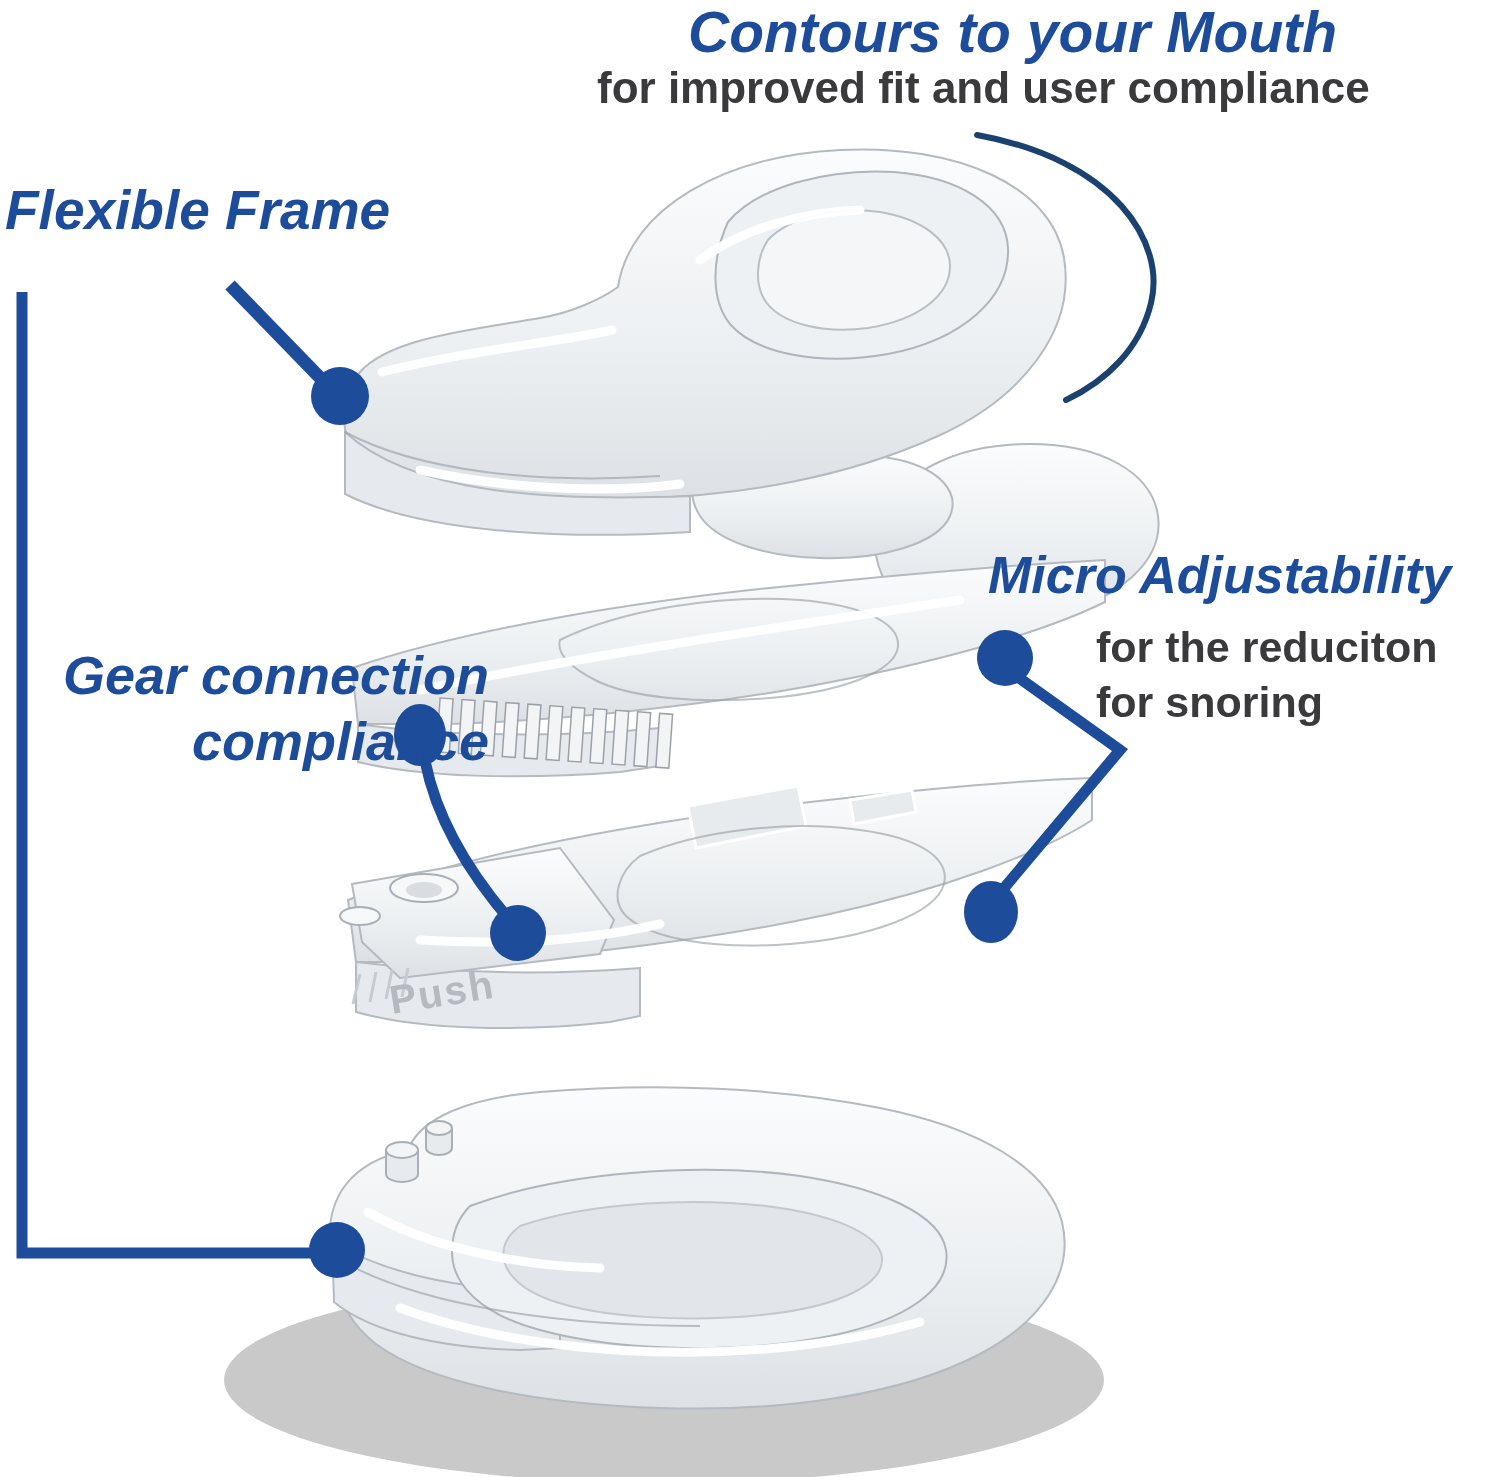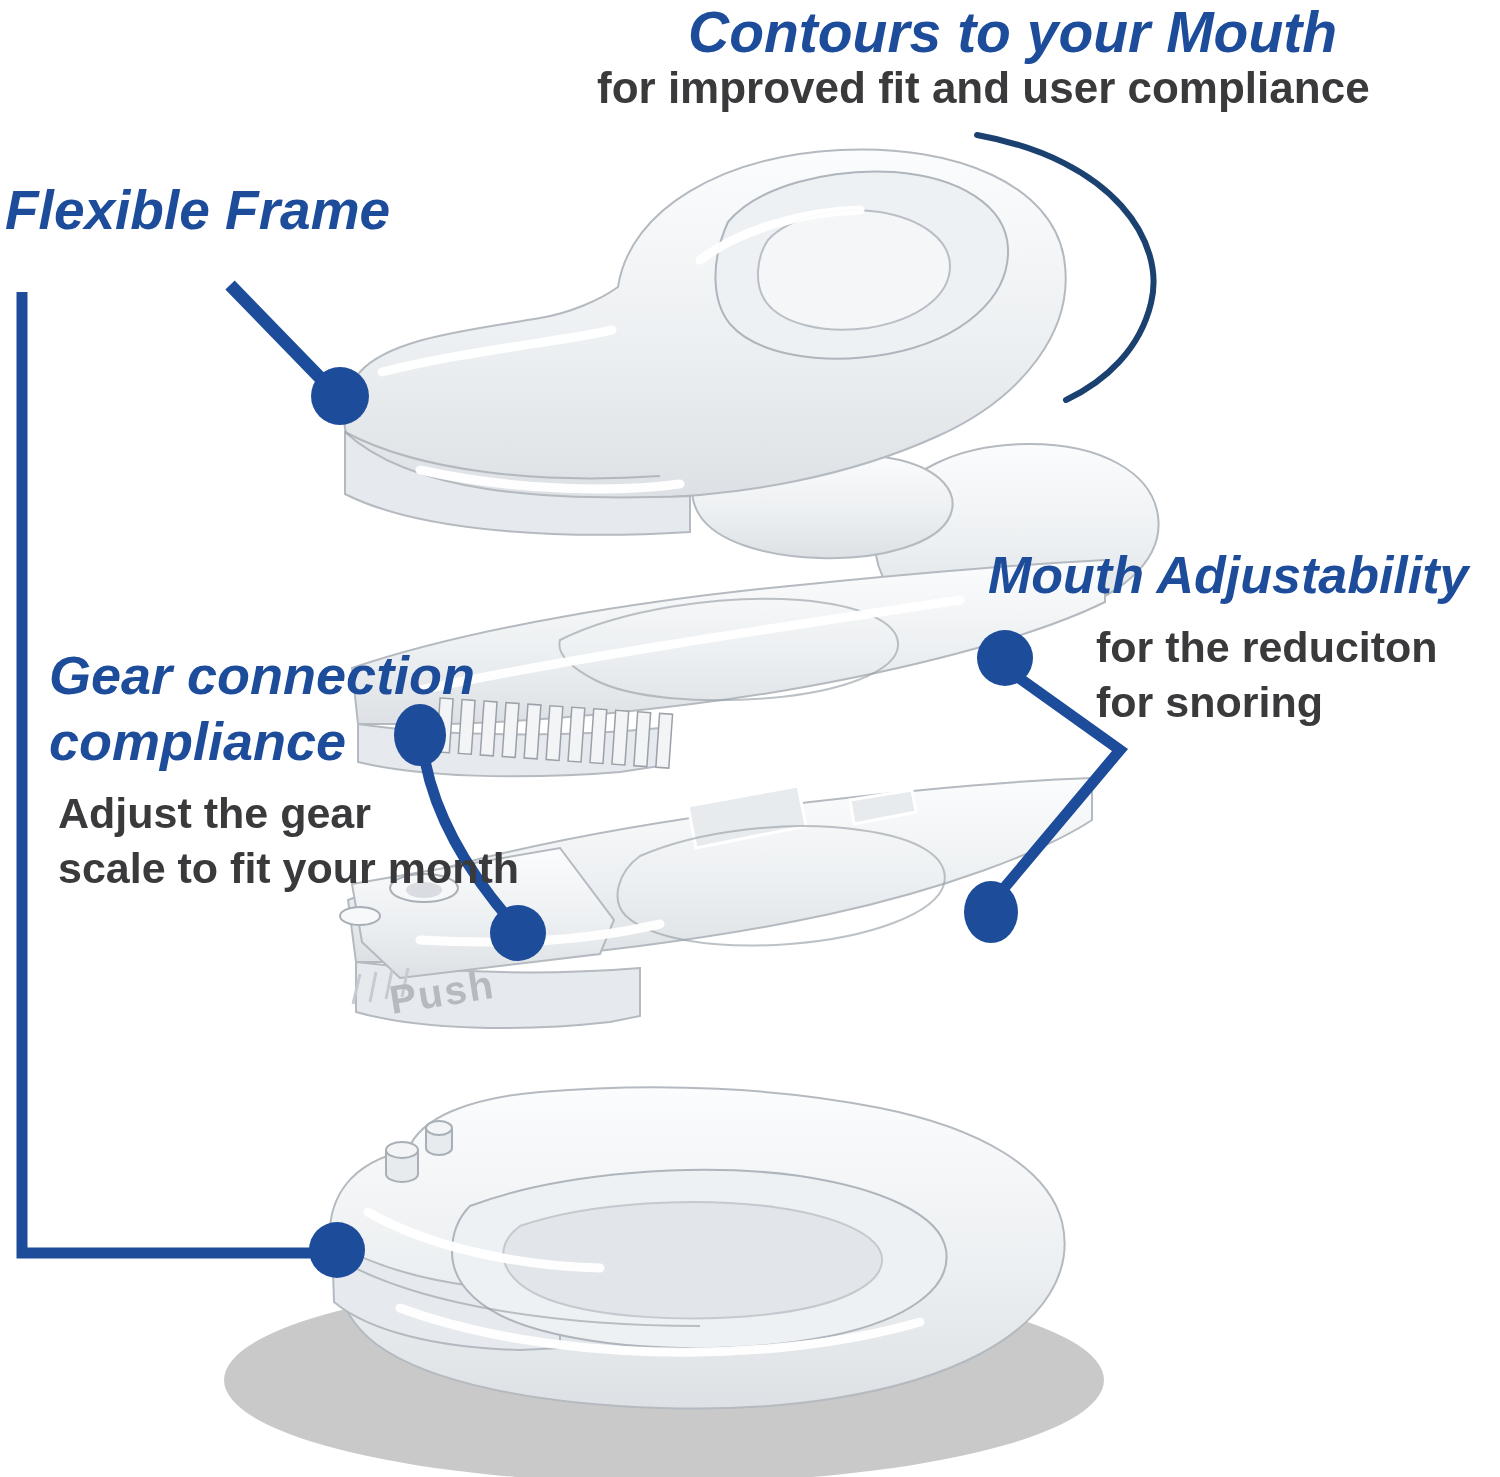--- a/index.html
+++ b/index.html
@@ -10,21 +10,21 @@
   .stage svg{position:absolute;left:0;top:0;}
   .callout-line{position:absolute;white-space:nowrap;}
   .blue{color:var(--heading-blue,#1c4c9a);font-style:italic;}
   .dark{color:var(--body-text,#3a3a3c);}
 
   
   .contours-title   {left:688px;top:2px;  font-size:57px;line-height:60px;}
   .contours-sub     {left:597px;top:64px; font-size:44px;line-height:48px;}
   .flex-title       {left:5px;  top:156px;font-size:55px;line-height:60px;margin-top:24px;}
   .flex-sub         {left:3px;  top:218px;font-size:43px;line-height:48px;}
-  .gear-title       {left:49px; top:642px;font-size:54px;line-height:66px;}
+  .gear-title       {left:63px; top:642px;font-size:54px;line-height:66px;text-align:right;}
   .gear-sub         {left:58px; top:786px;font-size:43px;line-height:55px;}
   .micro-title      {left:988px;top:546px;font-size:52px;line-height:58px;}
   .micro-sub        {left:1096px;top:620px;font-size:43px;line-height:55px;}
 
   
   .dot  {fill:var(--accent-blue,#1c4c9a);}
   .conn {fill:none;stroke:var(--accent-blue,#1c4c9a);}
   .arc  {fill:none;stroke:var(--arc-blue,#1a416f);stroke-width:6;stroke-linecap:round;}
   .glass{fill:url(#glassGrad);stroke:var(--glass-stroke,#b4bac0);stroke-width:2;}
   .wall {fill:#e6eaee;stroke:var(--glass-stroke,#b4bac0);stroke-width:2;}
@@ -156,24 +156,20 @@
 
   <div class="callout-line blue contours-title">Contours to your Mouth</div>
   <div class="callout-line dark contours-sub">for improved fit and user compliance</div>
 
   <div class="callout-line blue flex-title">Flexible Frame</div>
 
   <div class="callout-line blue gear-title">
     <div>Gear connection</div>
     <div>compliance</div>
   </div>
-  <div class="callout-line dark gear-sub">
-    <div>Adjust the gear</div>
-    <div>scale to fit your month</div>
-  </div>
 
-  <div class="callout-line blue micro-title">Mouth Adjustability</div>
+  <div class="callout-line blue micro-title">Micro Adjustability</div>
   <div class="callout-line dark micro-sub">
     <div>for the reduciton</div>
     <div>for snoring</div>
   </div>
 
 </div>
 
 </body></html>

